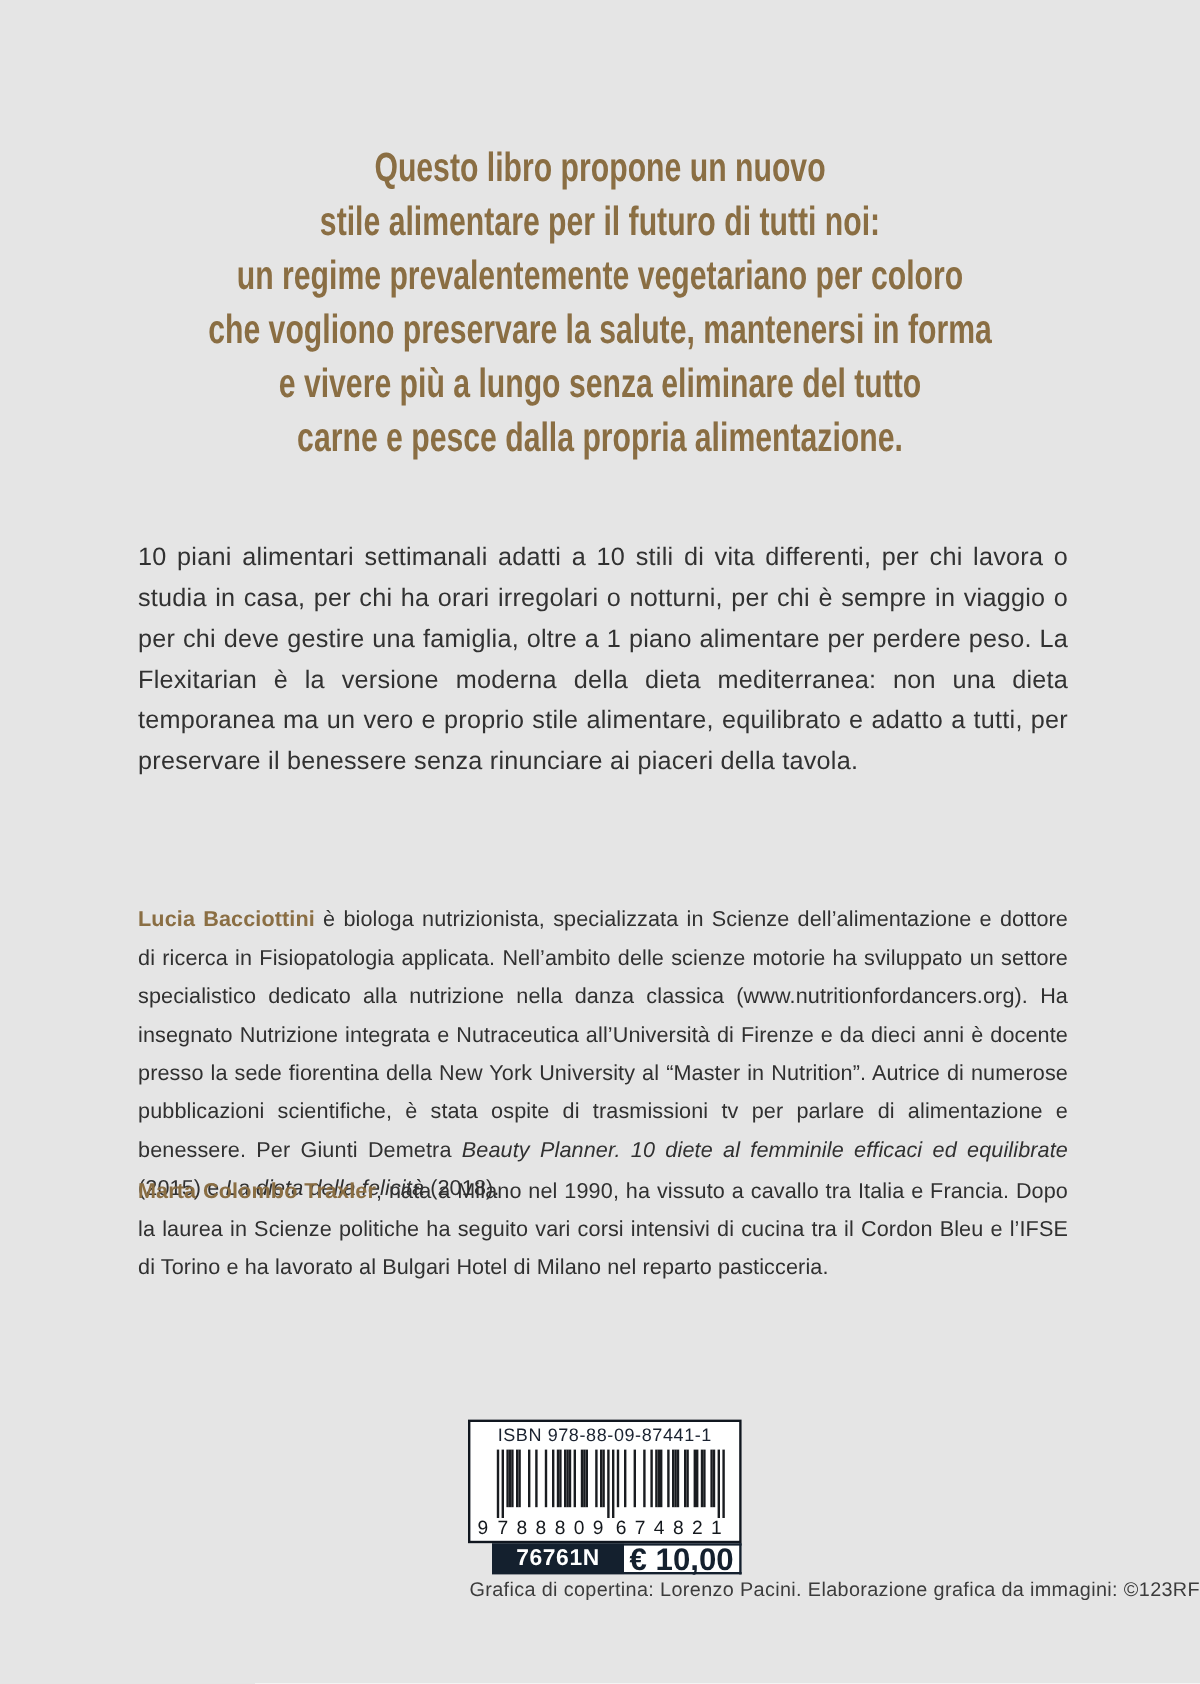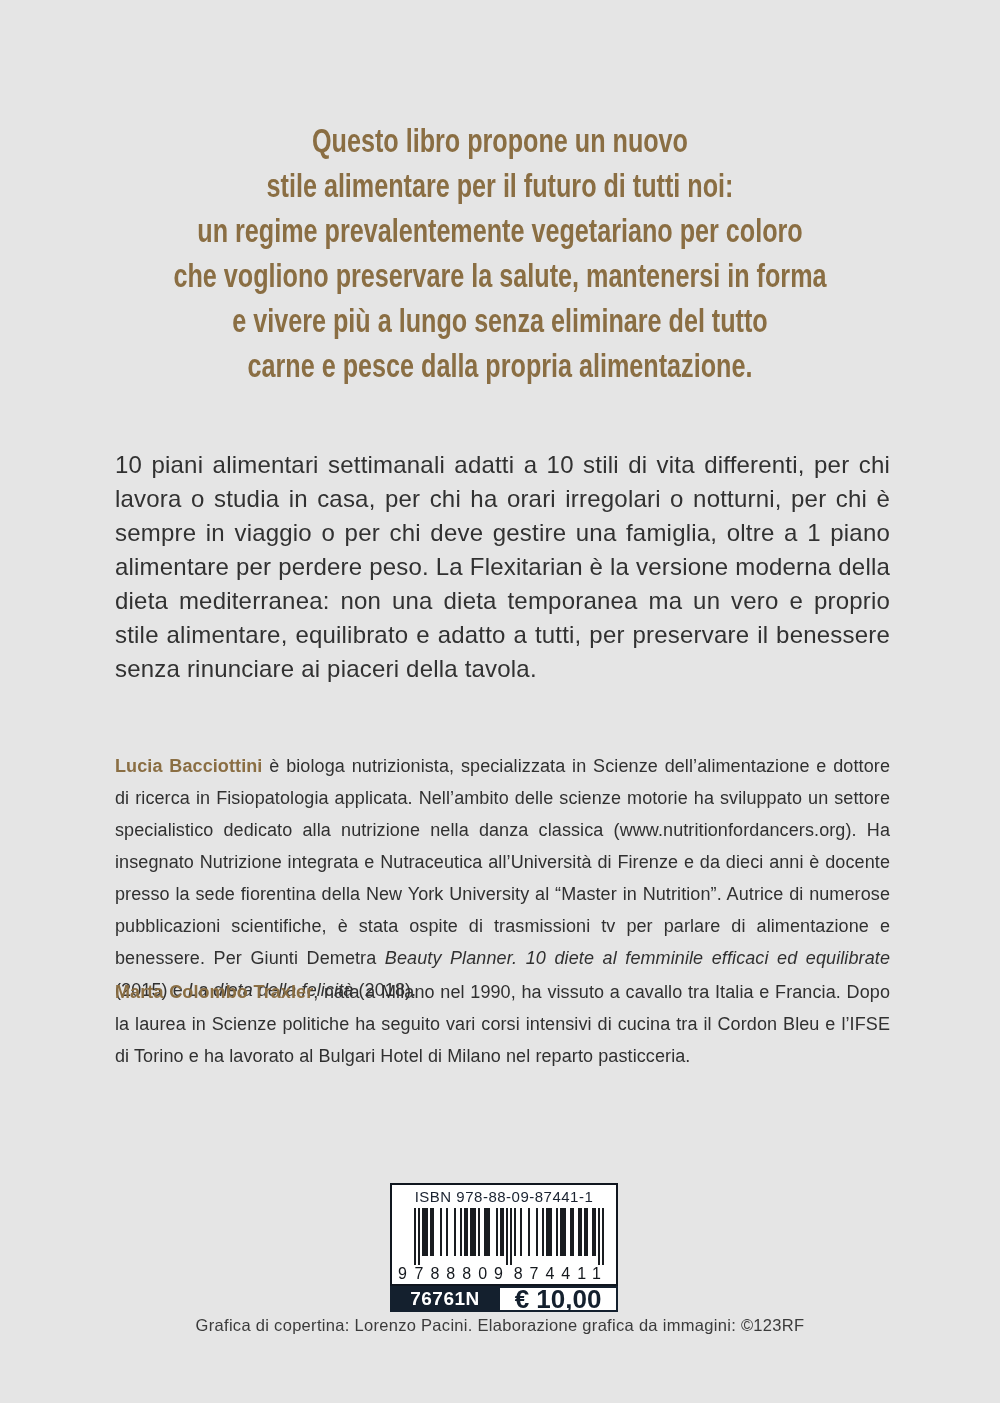--- a/index.html
+++ b/index.html
@@ -27,21 +27,21 @@
     line-height:45px;
     transform:scaleX(0.74);
     transform-origin:50% 0;
     letter-spacing:0px;
   }
   .headline-line{white-space:nowrap;}
   
   .intro{
     position:absolute;top:448px;left:115px;width:775px;
     margin:0;
-    font-size:24px;
+    font-size:21px;
     line-height:34px;
     letter-spacing:0.2px;
     color:#313131;
     text-align:justify;
   }
   
   .bio{
     position:absolute;left:115px;width:775px;
     margin:0;
     font-size:18px;
@@ -101,37 +101,38 @@
   .code-box{
     box-sizing:border-box;
     width:110px;
     background:var(--navy);
     color:#ffffff;
     font-weight:700;
     font-size:19px;
     text-align:center;
     line-height:26px;
     letter-spacing:0.5px;
+    margin-left:20px;
   }
   .price-box{
     box-sizing:border-box;
     flex:1;
     background:#ffffff;
     border:2px solid var(--navy);
     border-left:none;
     color:var(--navy);
     font-weight:700;
     font-size:26px;
     text-align:center;
     line-height:22px;
   }
   
   .credit{
     position:absolute;top:1316px;left:0;width:1000px;
-    text-align:center;
+    text-align:right;
     font-size:16.5px;
     letter-spacing:0.3px;
     color:#3b3b3b;
   }
 </style>
 </head>
 <body>
 
 <div class="page">
 
@@ -246,21 +247,21 @@
           <div class="module bar"></div>
           <div class="module bar"></div>
           <div class="module"></div>
           <div class="module bar guard"></div>
           <div class="module guard"></div>
           <div class="module bar guard"></div>
         </div>
       <div class="digits">
         <span class="digit-lead">9</span>
         <span class="digit-group">788809</span>
-        <span class="digit-group">874411</span>
+        <span class="digit-group">674821</span>
       </div>
     </div>
     <div class="price-row">
       <div class="code-box">76761N</div>
       <div class="price-box">€ 10,00</div>
     </div>
   </div>
 
   <div class="credit">Grafica di copertina: Lorenzo Pacini. Elaborazione grafica da immagini: ©123RF</div>
 

